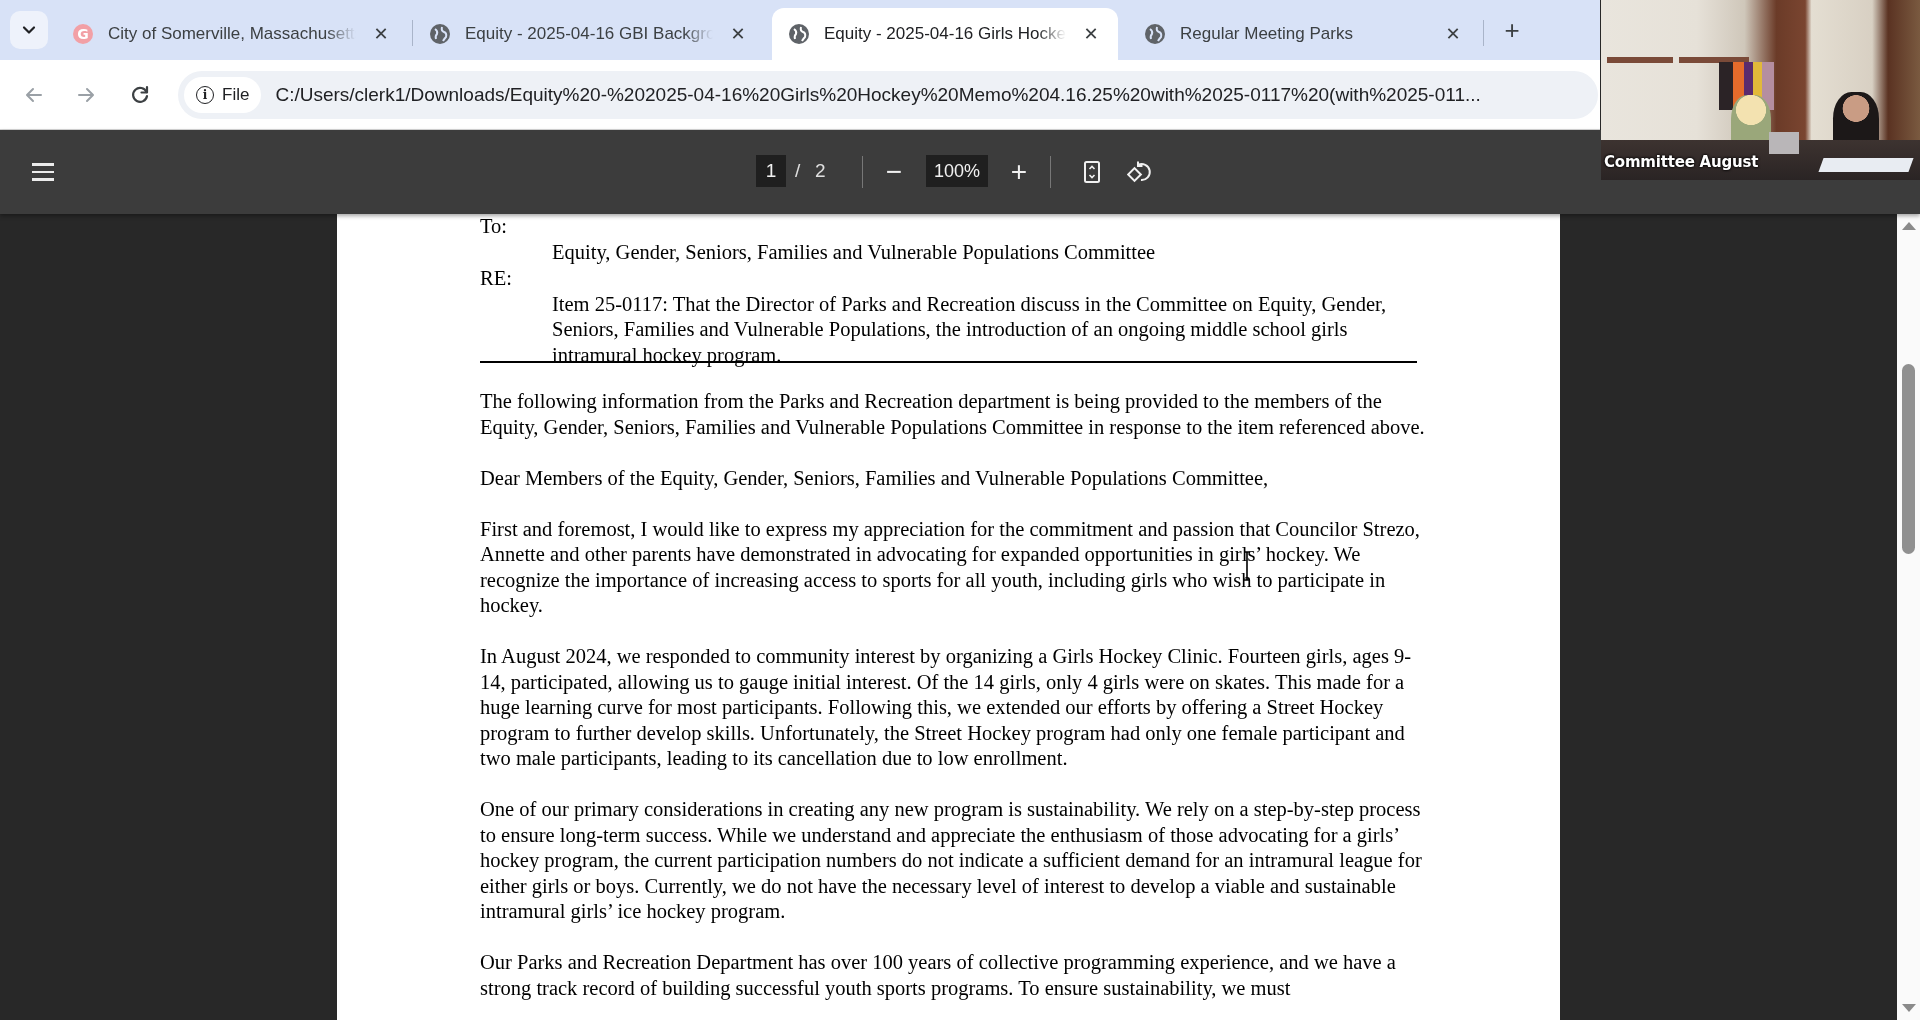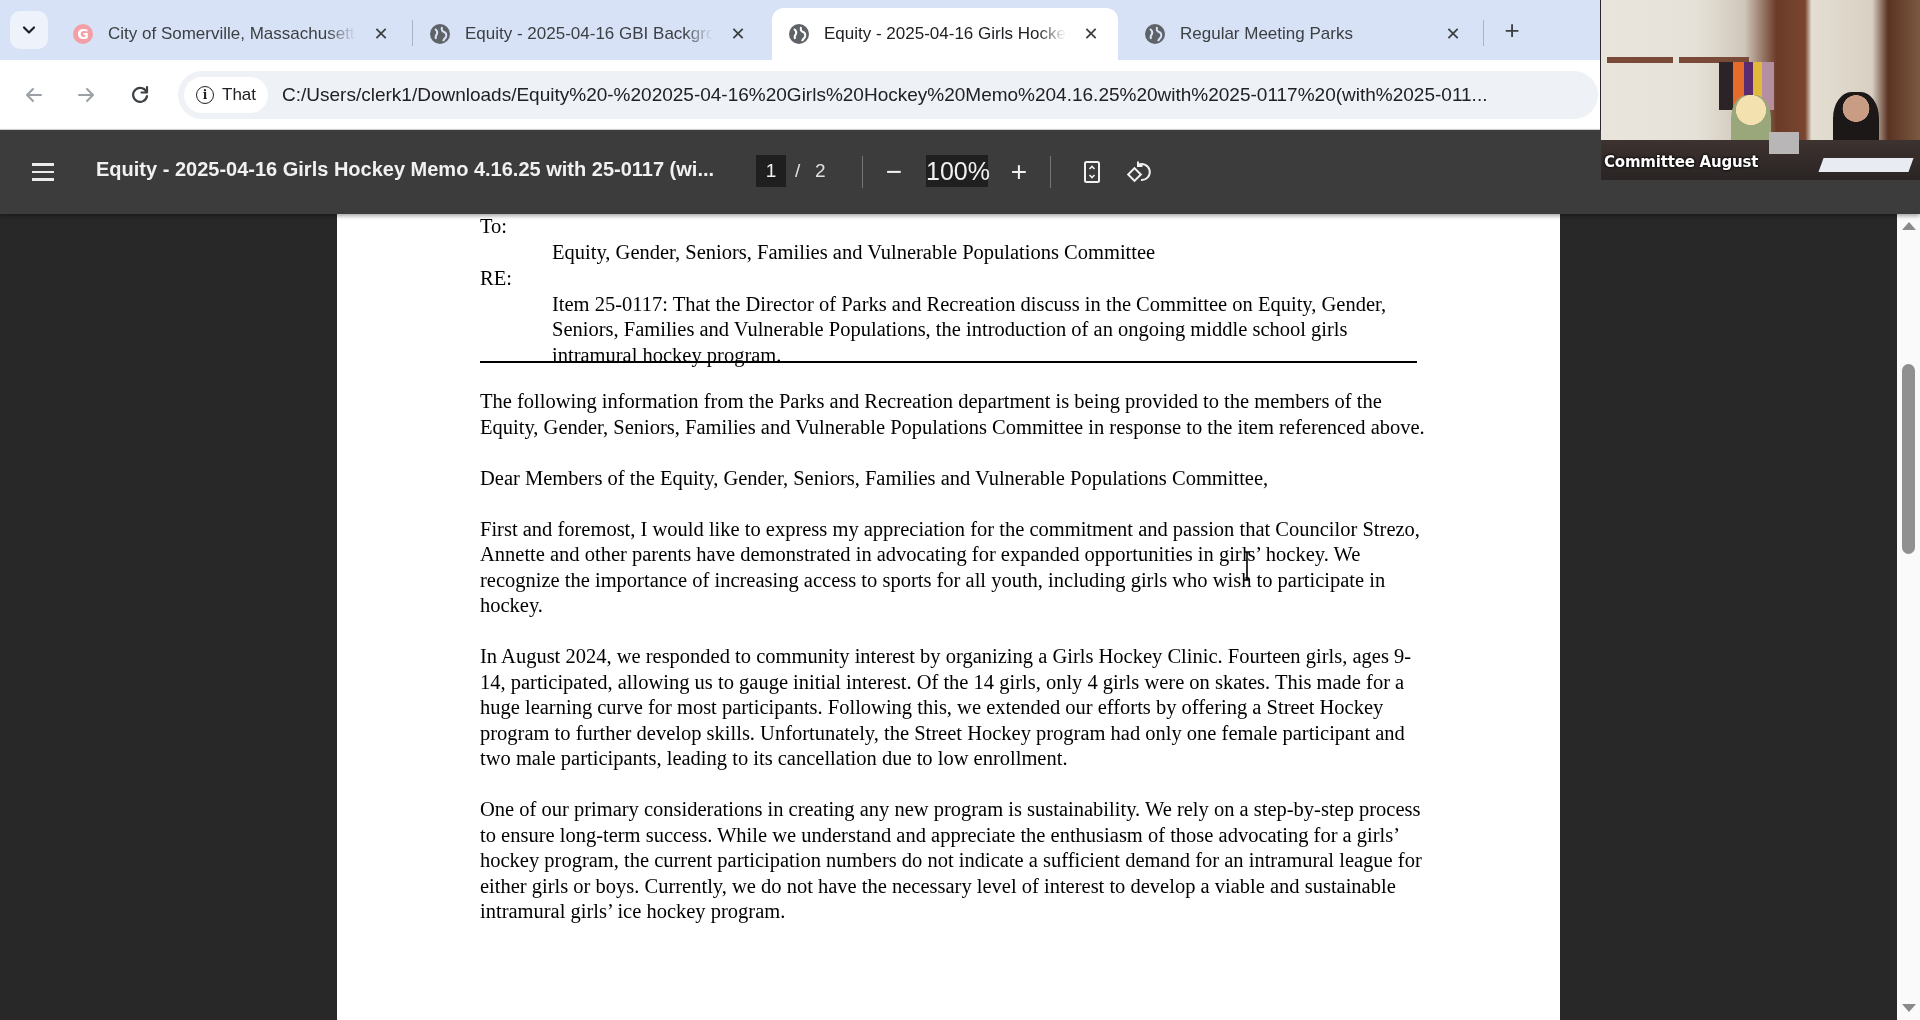--- a/index.html
+++ b/index.html
@@ -30,21 +30,21 @@
   
   .pdf-toolbar { position: absolute; left: 0; top: 130px; width: 1920px; height: 84px; background: #3c3c3c; box-shadow: 0 2px 4px rgba(0,0,0,.35); z-index: 2; }
   .menu-btn { position: absolute; left: 32px; top: 26px; width: 32px; height: 32px; display: flex; flex-direction: column; justify-content: center; gap: 5px; cursor: pointer; }
   .menu-btn span { display: block; height: 2.5px; width: 22px; background: #ececec; }
   .doc-title { position: absolute; left: 96px; top: 28px; font-size: 20px; font-weight: bold; color: #f1f1f1; white-space: nowrap; }
   .page-input { position: absolute; left: 756px; top: 25px; width: 30px; height: 32px; background: #1f1f1f; color: #f1f1f1; font-size: 19px; text-align: center; line-height: 32px; border: none; }
   .page-sep { position: absolute; left: 795px; top: 30px; font-size: 19px; color: #e0e0e0; }
   .page-total { position: absolute; left: 815px; top: 30px; font-size: 19px; color: #e0e0e0; }
   .tb-divider { position: absolute; top: 26px; width: 1px; height: 32px; background: #777; }
   .tb-icon { position: absolute; top: 24px; width: 36px; height: 36px; display: flex; align-items: center; justify-content: center; color: #f1f1f1; cursor: pointer; font-size: 28px; }
-  .zoom-input { position: absolute; left: 926px; top: 25px; width: 62px; height: 32px; background: #1f1f1f; color: #f1f1f1; font-size: 25px; text-align: center; line-height: 32px; }
+  .zoom-input { position: absolute; left: 926px; top: 25px; width: 62px; height: 32px; background: #1f1f1f; color: #f1f1f1; font-size: 18px; text-align: center; line-height: 32px; }
 
   
   .viewport { position: absolute; left: 0; top: 214px; width: 1920px; height: 806px; background: #282828; overflow: hidden; }
   .page { position: absolute; left: 337px; top: 0; width: 1223px; height: 900px; background: #ffffff; color: #000; font-family: "Liberation Serif", "DejaVu Serif", serif; font-size: 20.5px; line-height: 25.5px; }
   .memo-head { position: absolute; left: 143px; top: 0; width: 940px; }
   .memo-row { display: flex; font-family: Liberation Serif, serif; }
   .memo-row .lbl { width: 72px; flex: none; }
   .memo-row .val { flex: 1; margin-top: 26px; }
   .rule { position: absolute; left: 143px; top: 147px; width: 937px; height: 1.5px; background: #000; }
   .body-text { position: absolute; left: 143px; top: 175px; width: 945px; }
@@ -144,33 +144,32 @@
   </div>
   <div class="nav-btn" style="left:122px;">
     <svg viewBox="0 0 22 22">
         <path d="M17.5 8 A7 7 0 1 0 18 12" fill="none" stroke="#3c4043" stroke-width="2.2" stroke-linecap="round"></path>
         <path d="M18 3 V8.5 H12.5" fill="none" stroke="#3c4043" stroke-width="2.2" stroke-linecap="round" stroke-linejoin="round"></path>
       </svg>
   </div>
   <div class="omnibox">
     <div class="site-chip">
       <span class="info">i</span>
-      <span>That</span>
+      <span>File</span>
     </div>
     <span class="url">C:/Users/clerk1/Downloads/Equity%20-%202025-04-16%20Girls%20Hockey%20Memo%204.16.25%20with%2025-0117%20(with%2025-011...</span>
   </div>
 </div>
 
 <div class="pdf-toolbar">
   <div class="menu-btn">
       <span></span>
       <span></span>
       <span></span>
     </div>
-  <div class="doc-title">Equity - 2025-04-16 Girls Hockey Memo 4.16.25 with 25-0117 (wi...</div>
 
   <div class="page-input">1</div>
   <span class="page-sep">/</span>
   <span class="page-total">2</span>
 
   <div class="tb-divider" style="left:862px;"></div>
   <div class="tb-icon" style="left:876px;">−</div>
   <div class="zoom-input">100%</div>
   <div class="tb-icon" style="left:1001px;">+</div>
   <div class="tb-divider" style="left:1050px;"></div>
@@ -203,20 +202,21 @@
       </div>
     </div>
     <div class="rule"></div>
 
     <div class="body-text">
       <p>The following information from the Parks and Recreation department is being provided to the members of the Equity, Gender, Seniors, Families and Vulnerable Populations Committee in response to the item referenced above.</p>
       <p>Dear Members of the Equity, Gender, Seniors, Families and Vulnerable Populations Committee,</p>
       <p>First and foremost, I would like to express my appreciation for the commitment and passion that Councilor Strezo, Annette and other parents have demonstrated in advocating for expanded opportunities in girls’ hockey. We recognize the importance of increasing access to sports for all youth, including girls who wish to participate in hockey.</p>
       <p>In August 2024, we responded to community interest by organizing a Girls Hockey Clinic. Fourteen girls, ages 9-14, participated, allowing us to gauge initial interest. Of the 14 girls, only 4 girls were on skates. This made for a huge learning curve for most participants. Following this, we extended our efforts by offering a Street Hockey program to further develop skills. Unfortunately, the Street Hockey program had only one female participant and two male participants, leading to its cancellation due to low enrollment.</p>
       <p>One of our primary considerations in creating any new program is sustainability. We rely on a step-by-step process to ensure long-term success. While we understand and appreciate the enthusiasm of those advocating for a girls’ hockey program, the current participation numbers do not indicate a sufficient demand for an intramural league for either girls or boys. Currently, we do not have the necessary level of interest to develop a viable and sustainable intramural girls’ ice hockey program.</p>
+      <p>Our Parks and Recreation Department has over 100 years of collective programming experience, and we have a strong track record of building successful youth sports programs. To ensure sustainability, we must</p>
     </div>
 
     <svg class="cursor-ibeam" viewBox="0 0 10 30">
         <path d="M2 1 H8 M5 1 V29 M2 29 H8" stroke="#000" stroke-width="1.6" fill="none"></path>
       </svg>
   </div>
 </div>
 
 <div class="scrollbar">
   <div class="scroll-up"></div>

